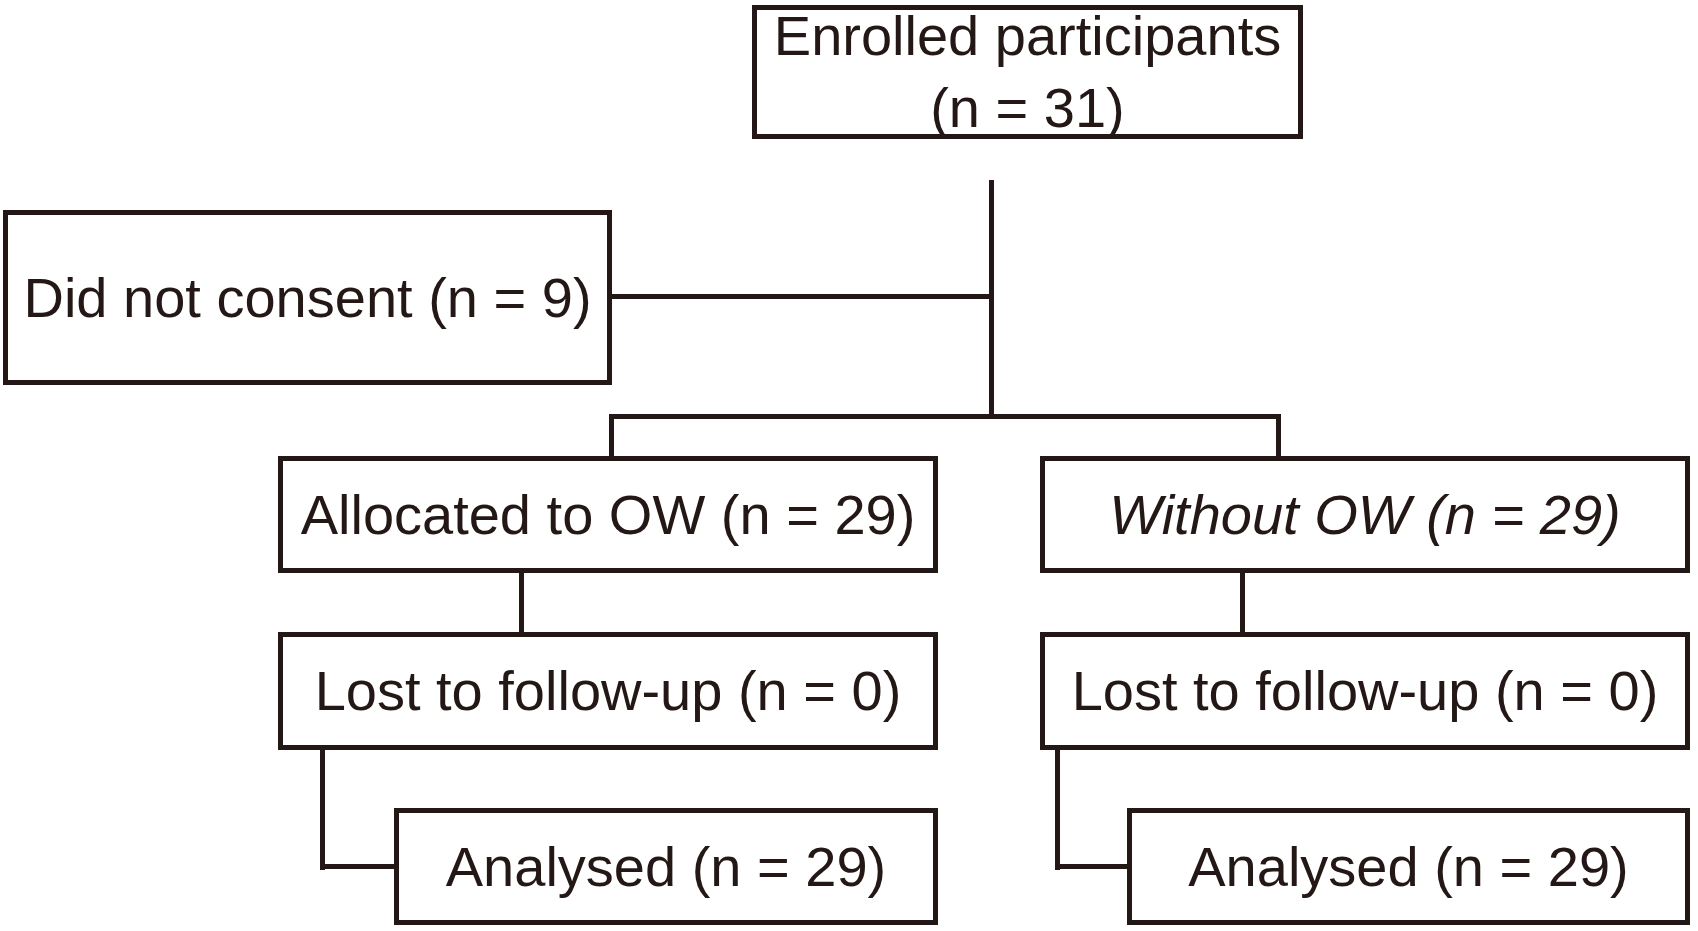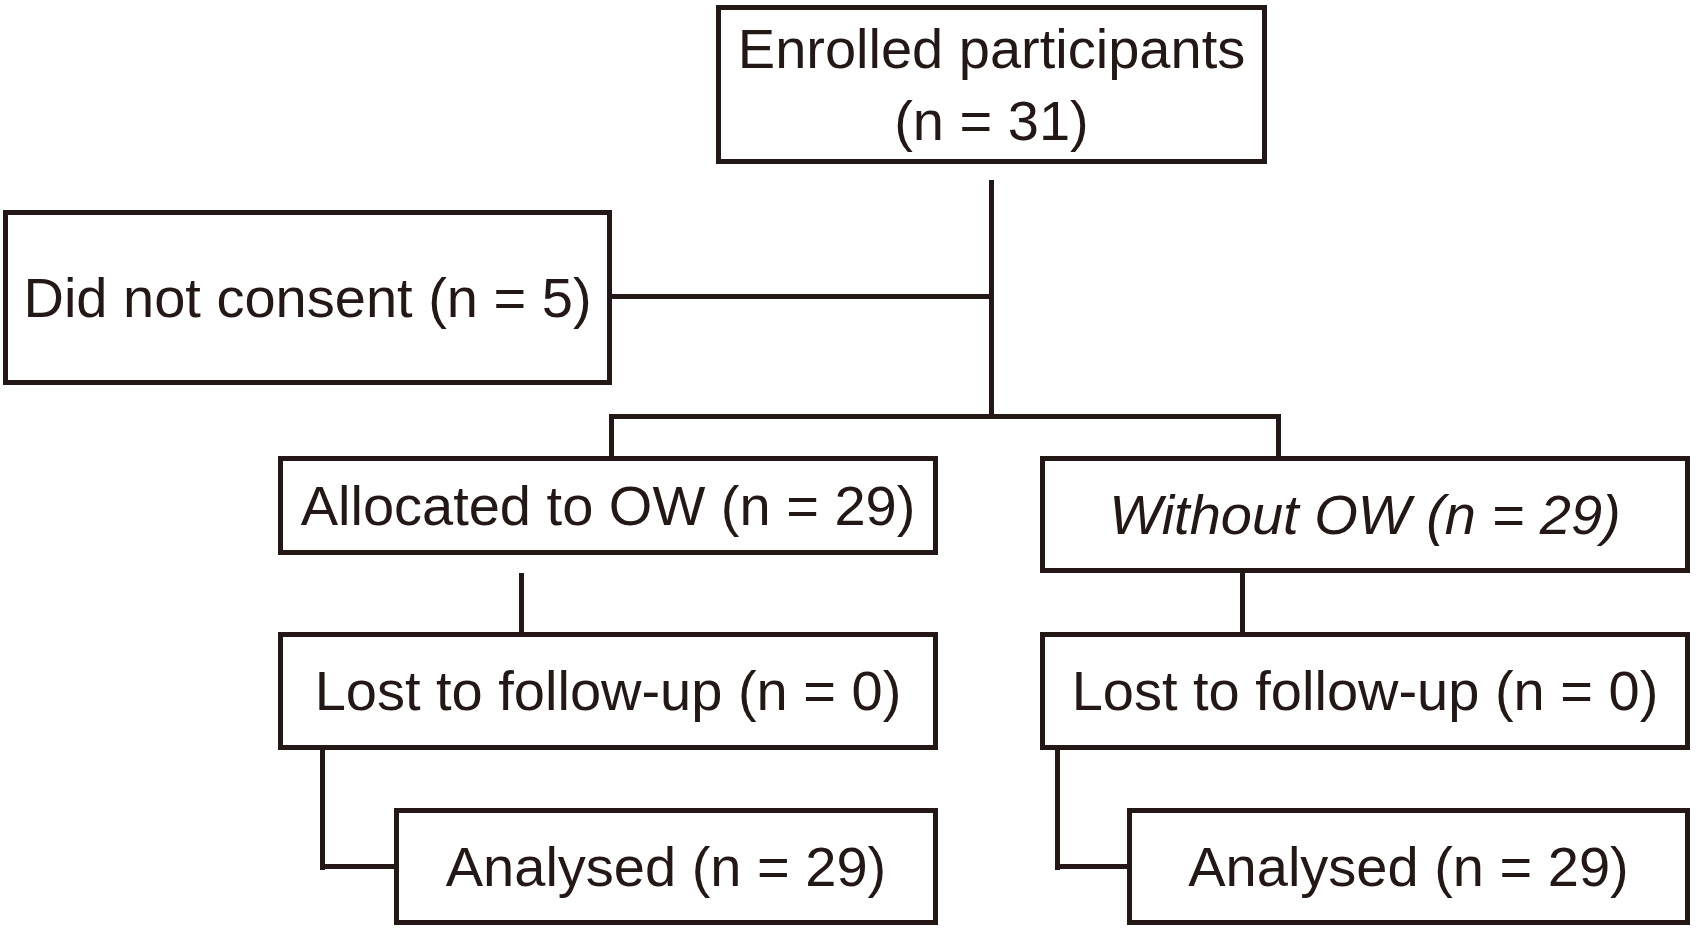--- a/index.html
+++ b/index.html
@@ -45,30 +45,30 @@
   <div class="line" style="left:609px;  top:414px; width:672px; height:5px;"></div>
   <div class="line" style="left:609px;  top:414px; width:5px;   height:42px;"></div>
   <div class="line" style="left:1276px; top:414px; width:5px;   height:42px;"></div>
   <div class="line" style="left:519px;  top:573px; width:5px;   height:59px;"></div>
   <div class="line" style="left:1240px; top:573px; width:5px;   height:59px;"></div>
   <div class="line" style="left:320px;  top:750px; width:5px;  height:120px;"></div>
   <div class="line" style="left:320px;  top:864px; width:79px; height:5px;"></div>
   <div class="line" style="left:1055px; top:750px; width:5px;  height:120px;"></div>
   <div class="line" style="left:1055px; top:864px; width:77px; height:5px;"></div>
 
-  <div class="node" style="left:716px; top:5px; width:551px; height:159px;">
+  <div class="node" style="left:752px; top:5px; width:551px; height:134px;">
     <span>Enrolled participants</span>
     <span>(n = 31)</span>
   </div>
 
   <div class="node" style="left:3px; top:210px; width:609px; height:175px;">
-    <span>Did not consent (n = 5)</span>
+    <span>Did not consent (n = 9)</span>
   </div>
 
-  <div class="node" style="left:278px; top:456px; width:660px; height:99px;">
+  <div class="node" style="left:278px; top:456px; width:660px; height:117px;">
     <span>Allocated to OW (n = 29)</span>
   </div>
 
   <div class="node" style="left:1040px; top:456px; width:650px; height:117px;font-style:italic;">
     <span>Without OW (n = 29)</span>
   </div>
 
   <div class="node" style="left:278px; top:632px; width:660px; height:118px;">
     <span>Lost to follow-up (n = 0)</span>
   </div>

